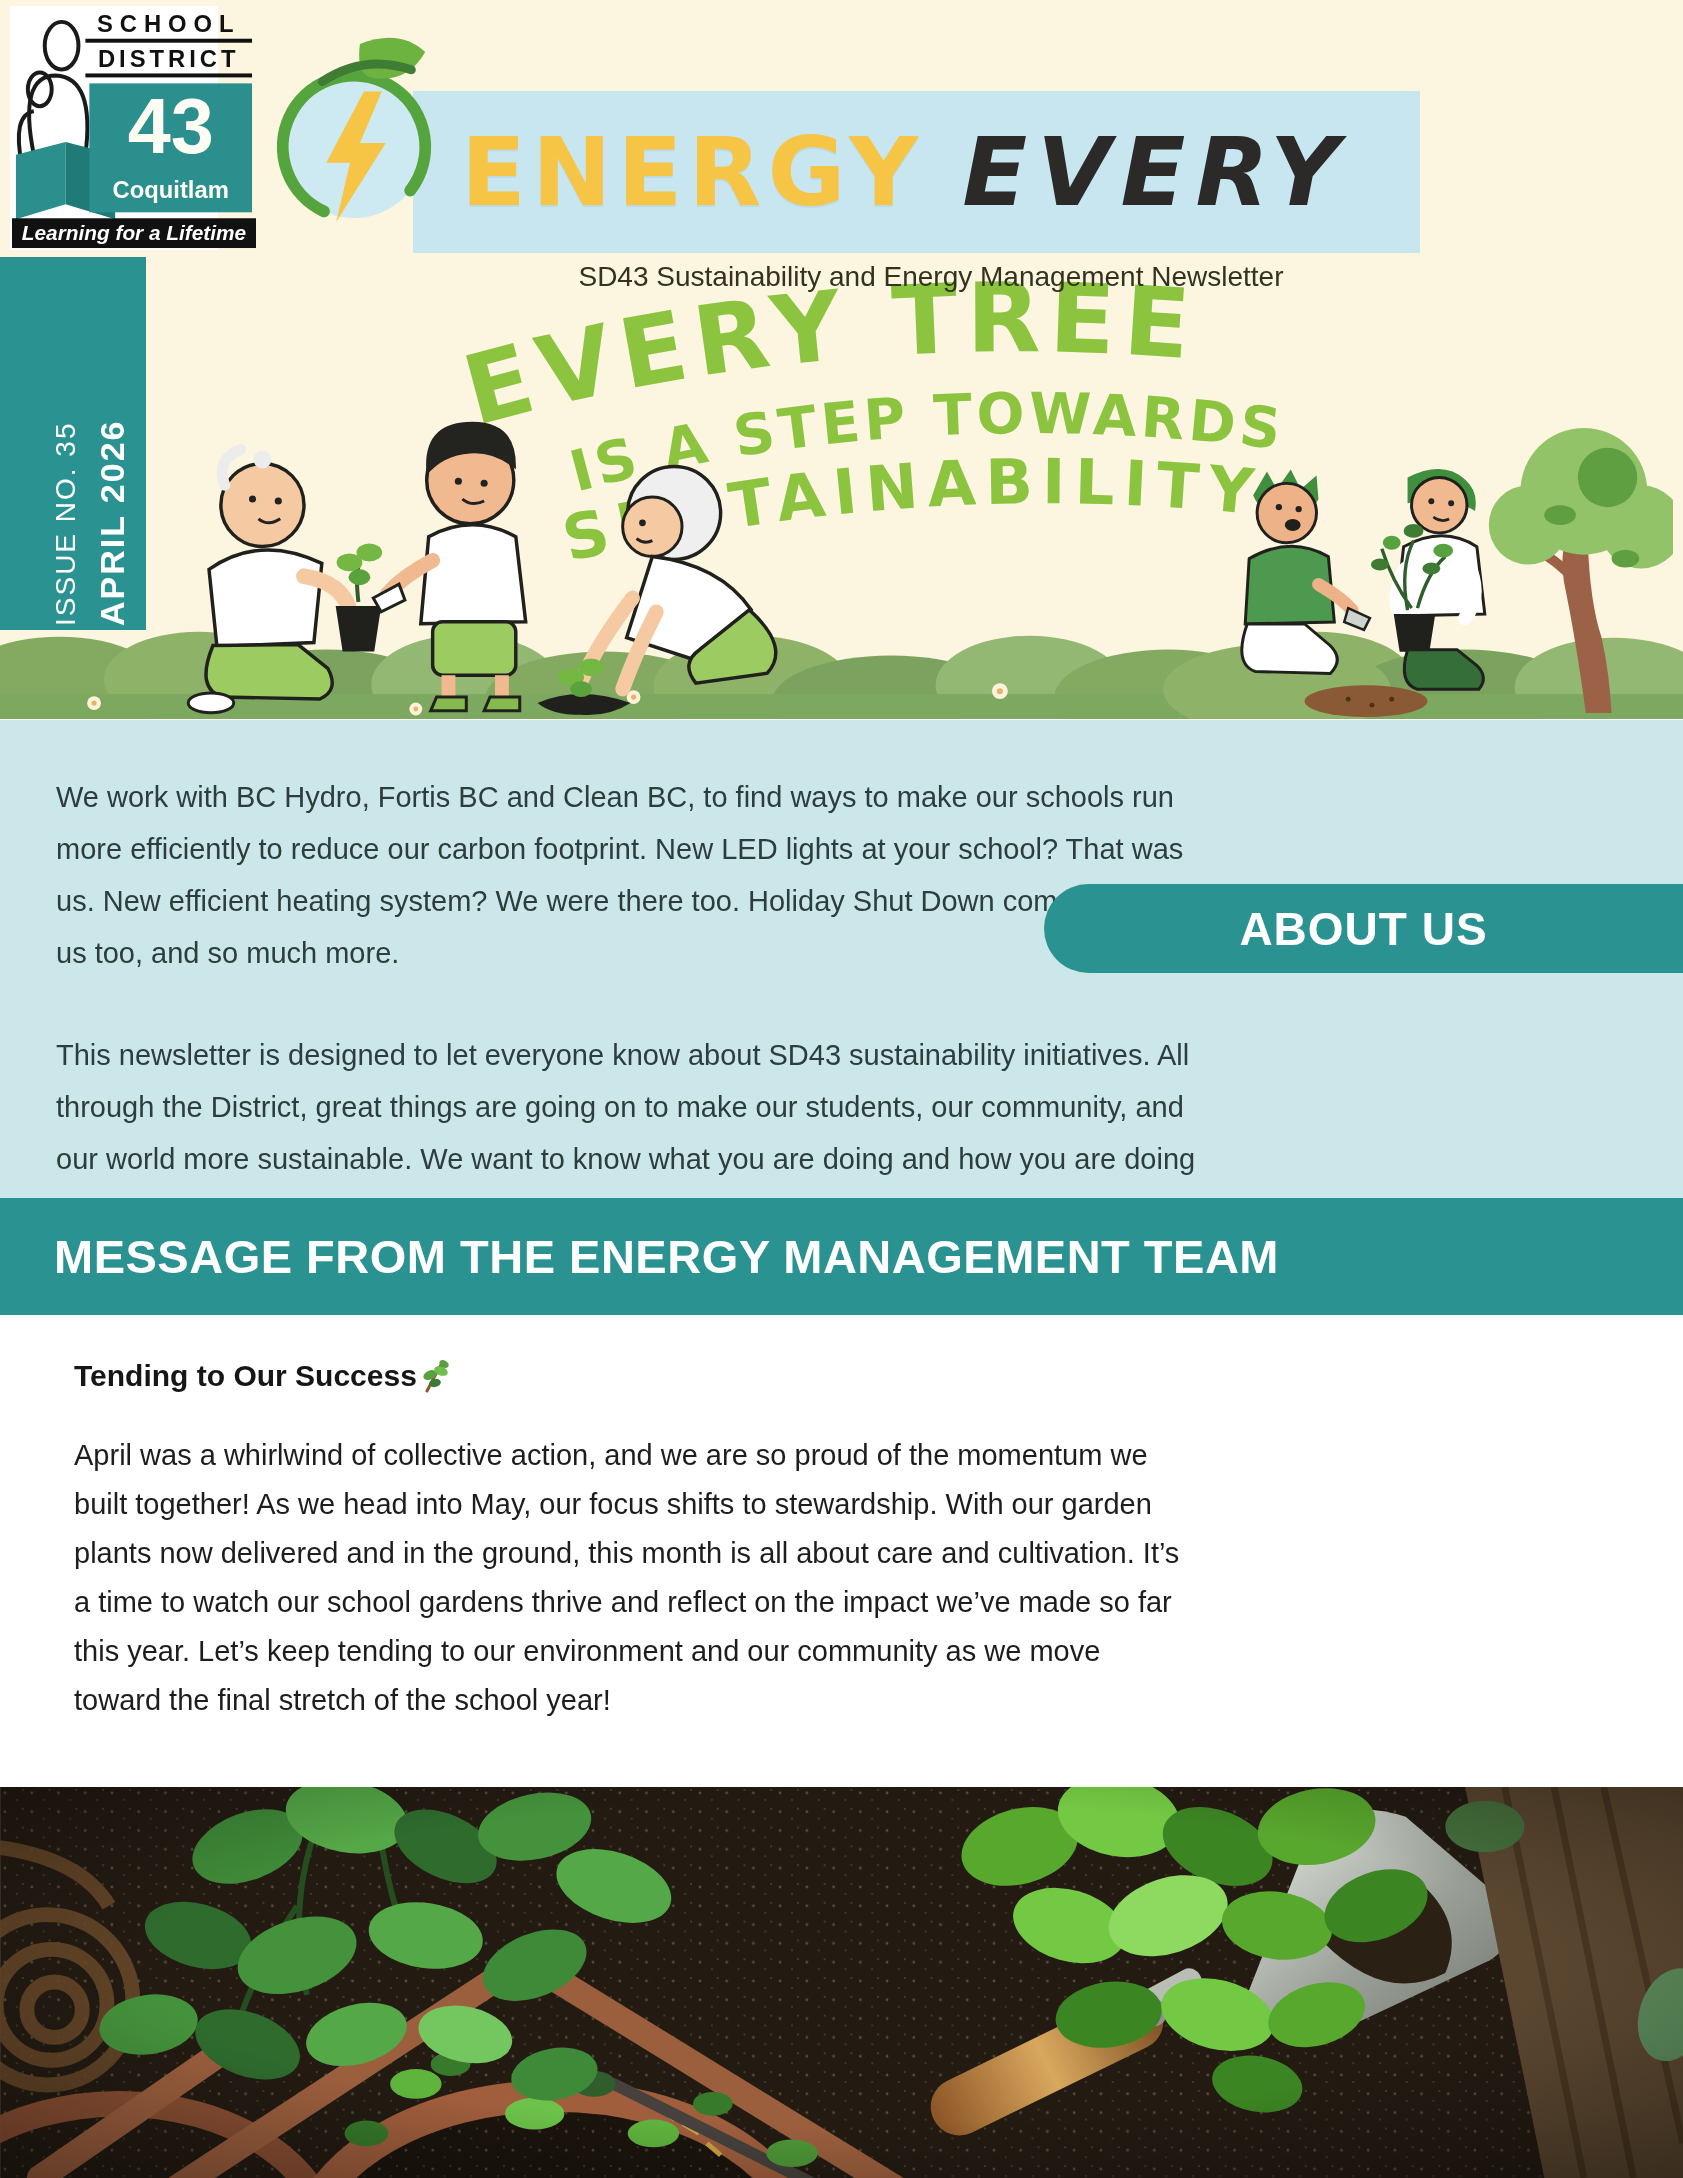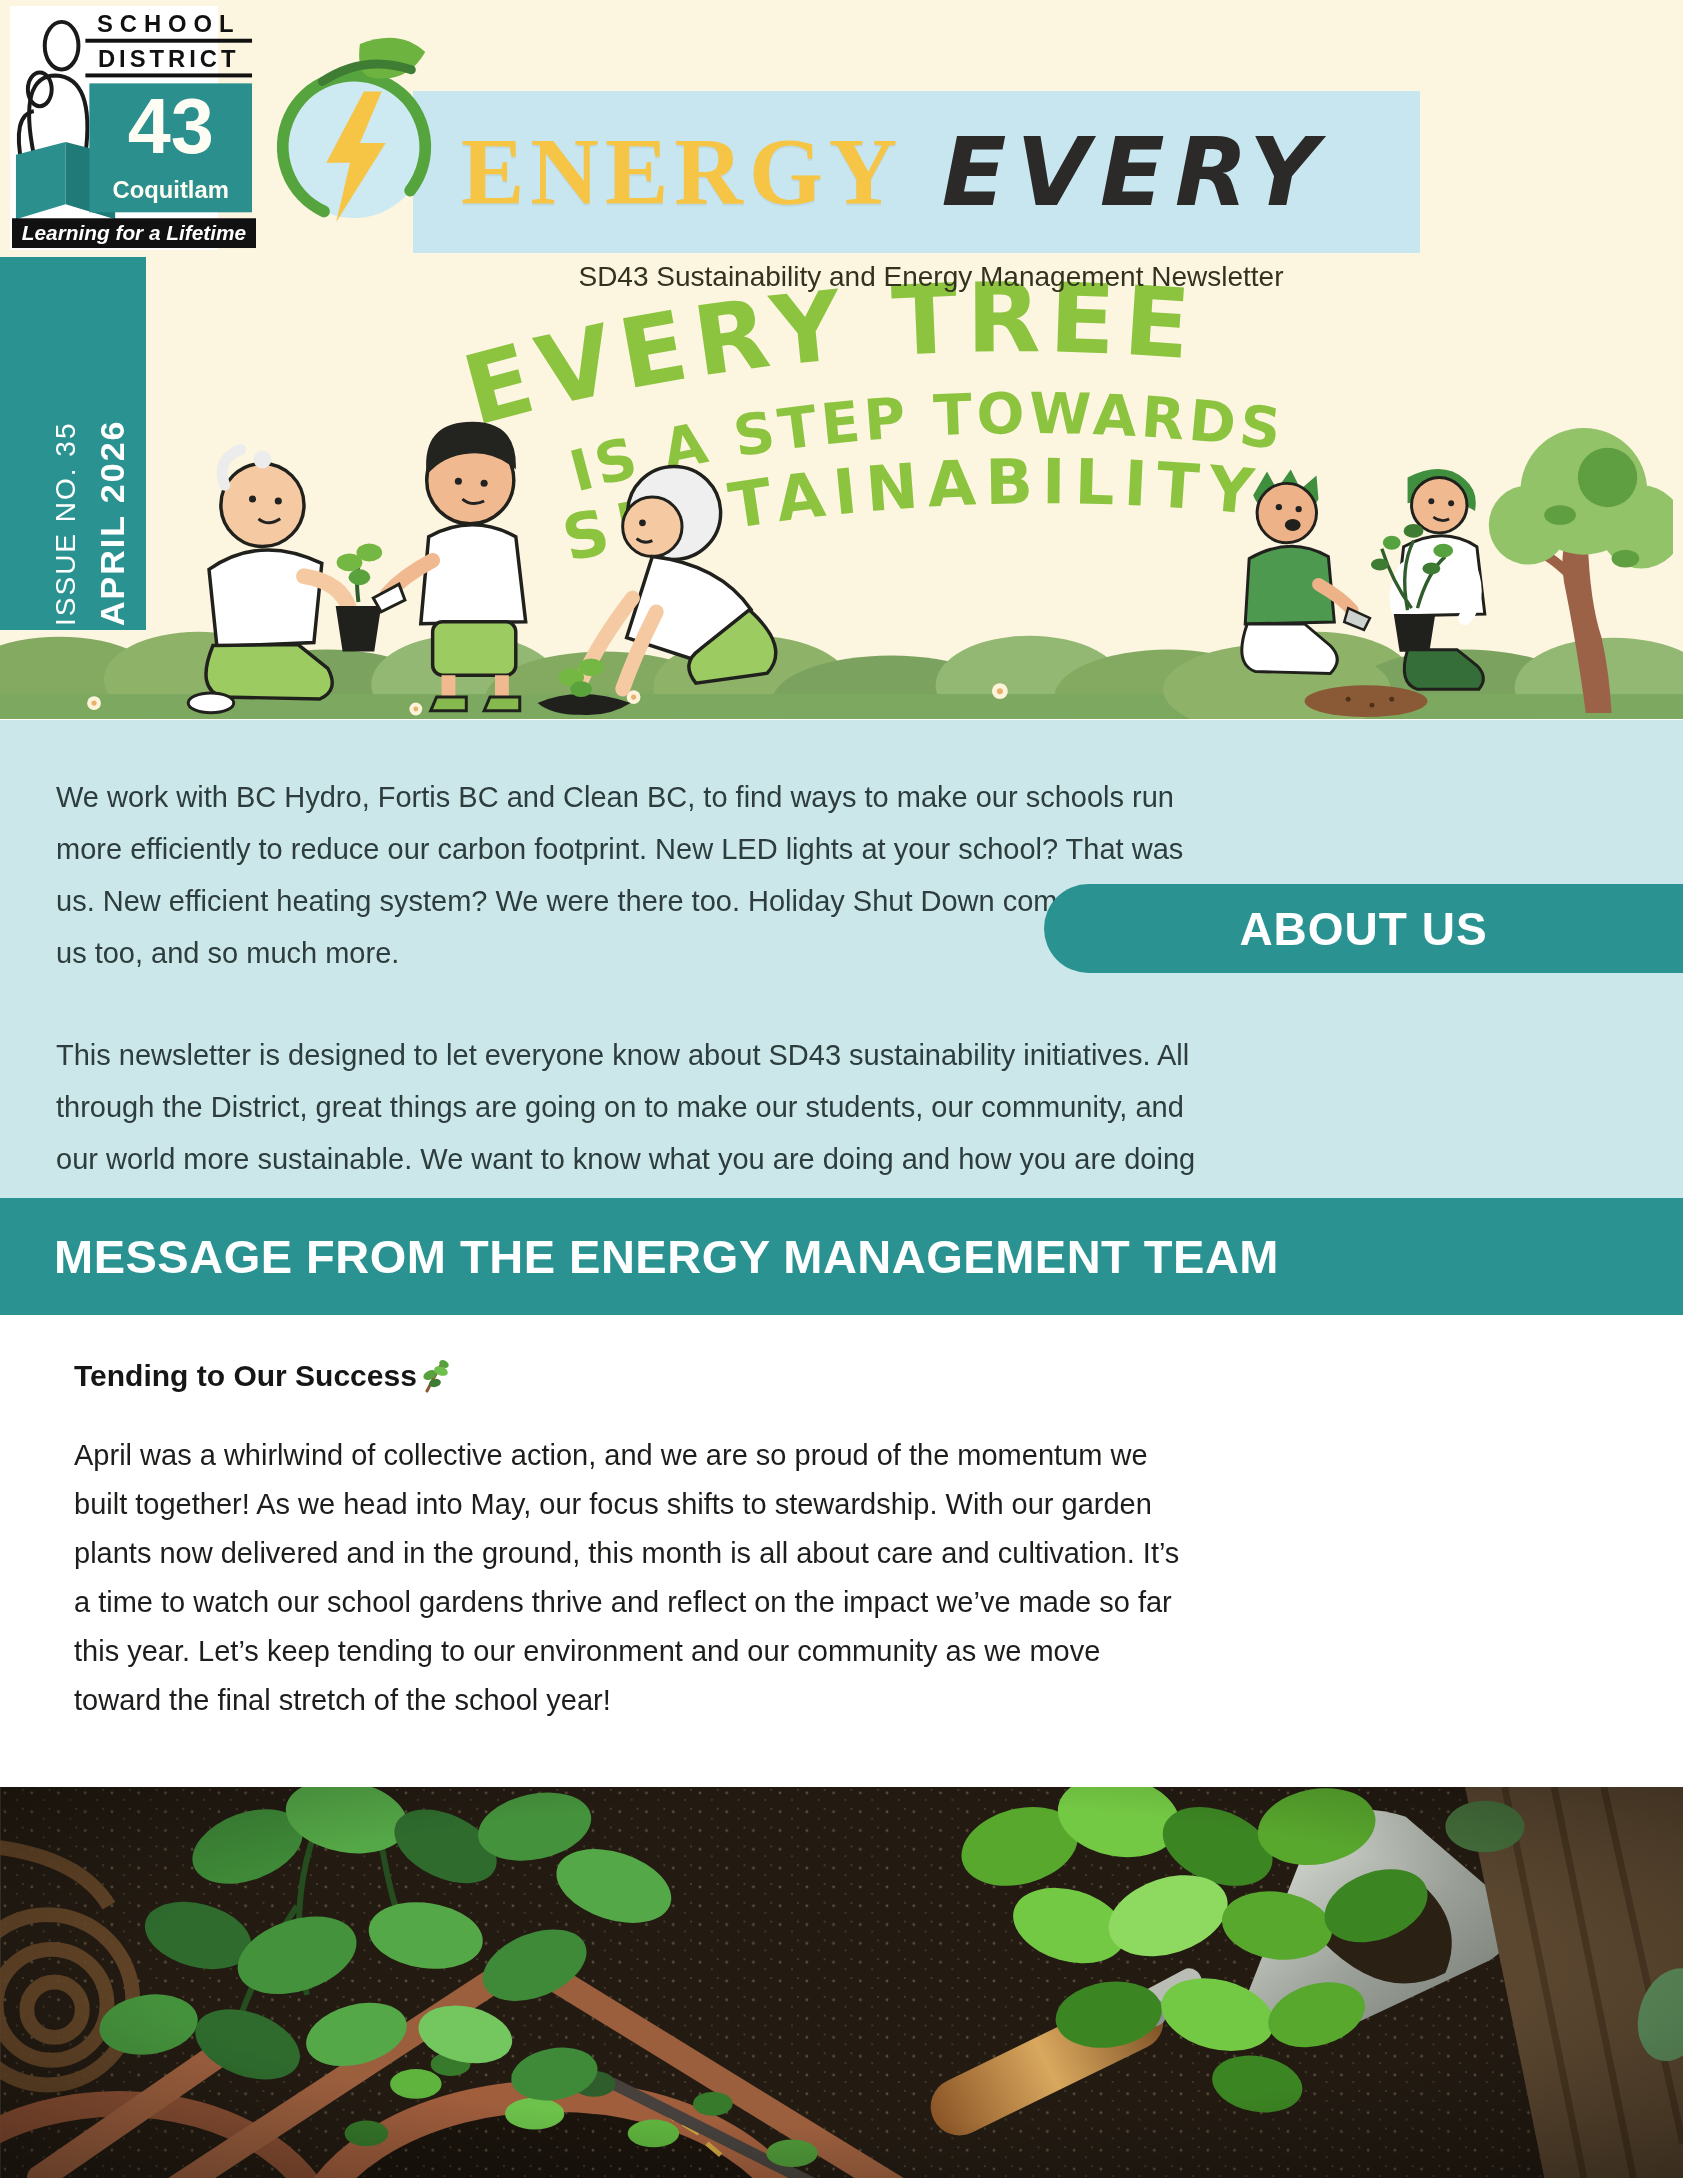--- a/index.html
+++ b/index.html
@@ -6,21 +6,21 @@
   html,body { background:#e8e8e8; }
   body { font-family:"Liberation Sans", sans-serif; }
   .page { position:relative; width:1683px; height:2178px; background:#ffffff; overflow:hidden; margin:0 auto; }
 
   
   .header { position:absolute; left:0; top:0; width:1683px; height:253px; background:#fcf5e0; }
   .logo-box { position:absolute; left:10px; top:6px; width:208px; height:244px; background:#ffffff; }
   .masthead-band { position:absolute; left:413px; top:91px; width:1007px; height:162px; background:#c8e6ef;
                    display:flex; align-items:center; padding-left:48px; }
   .title-word { font-weight:800; font-size:95px; letter-spacing:6px; line-height:1; font-family:"DejaVu Sans", sans-serif; }
-  .title-energy { color:#f6c545; text-shadow:0 2px 0 rgba(0,0,0,.05);font-family:Liberation Serif, serif; }
+  .title-energy { color:#f6c545; text-shadow:0 2px 0 rgba(0,0,0,.05); }
   .title-wire { color:#2b2a28; font-style:italic; margin-left:38px; letter-spacing:10px; }
   .masthead-icon { position:absolute; left:265px; top:30px; z-index:3; }
   .subtitle { position:absolute; left:416px; top:261px; width:1030px; text-align:center;
               font-size:28px; color:#33321f; z-index:2; }
   .teal-rule { position:absolute; left:509px; top:316px; width:1174px; height:25px; background:#2a9391; }
 
   
   .hero { position:absolute; left:0; top:253px; width:1683px; height:466px; background:#fcf5e0; }
   .bushes { position:absolute; left:0; top:347px; }
   .scene-left { position:absolute; left:114px; top:133px; }

